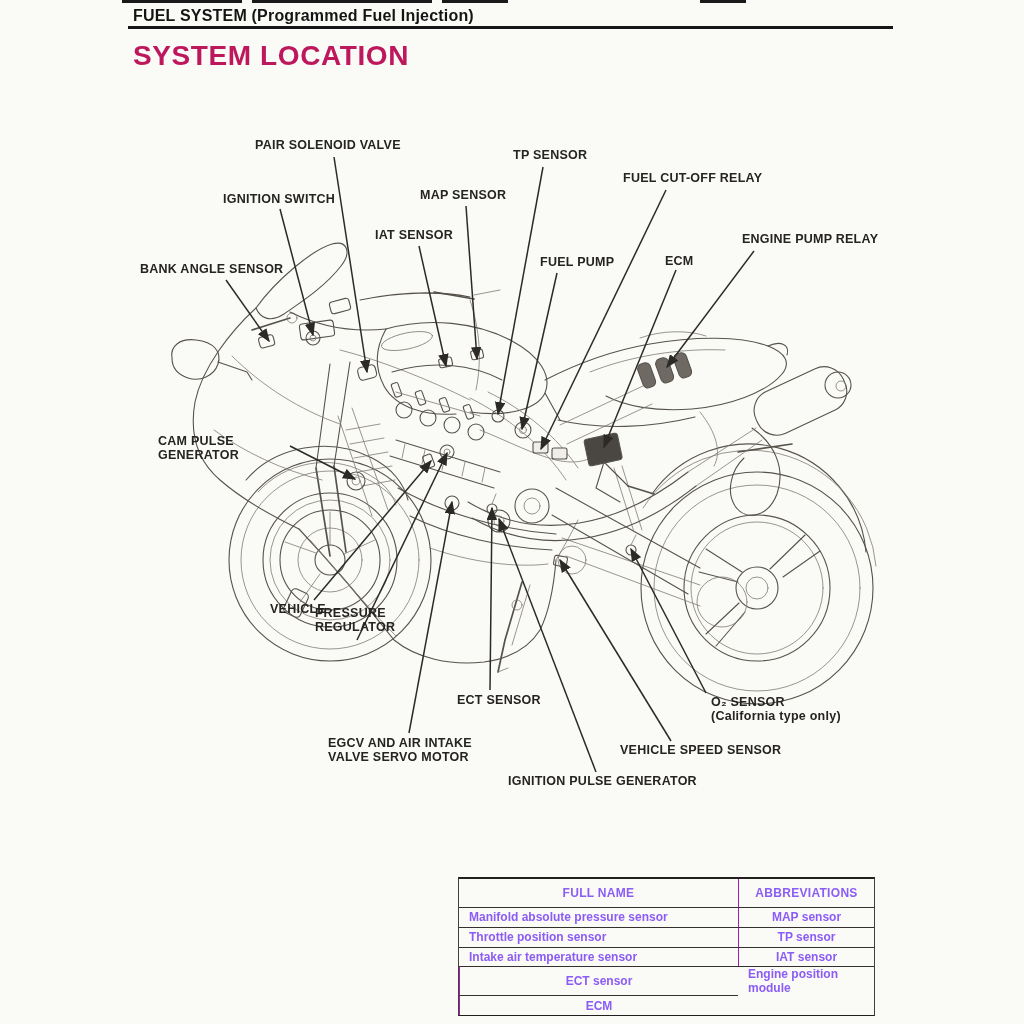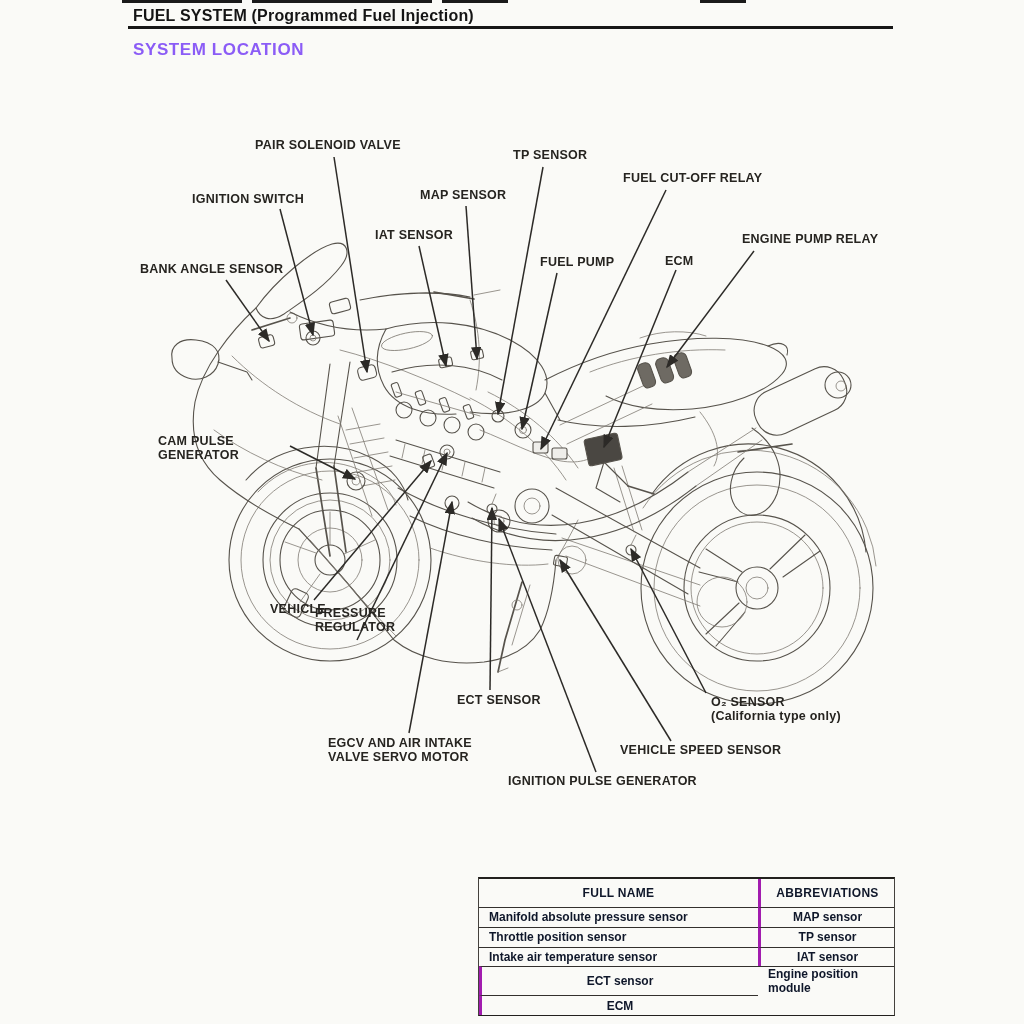--- a/index.html
+++ b/index.html
@@ -14,58 +14,58 @@
   
   .edge-artifact{position:absolute;top:0;height:3px;background:#1a1a1a;}
   .hdr-title{
     position:absolute;left:133px;top:7px;
     font-size:16px;font-weight:700;letter-spacing:.2px;color:#141414;
     white-space:nowrap;
   }
   .hdr-rule{position:absolute;left:128px;top:26px;width:765px;height:3px;background:#161616;}
   .section-title{
     position:absolute;left:133px;top:40px;
-    font-size:17px;font-weight:700;letter-spacing:.6px;color:#8b5cf6;
+    font-size:28px;font-weight:700;letter-spacing:.6px;color:#be185d;
     white-space:nowrap;
   }
 
   
   .lbl{
     position:absolute;
     font-size:12.5px;font-weight:700;letter-spacing:.25px;
     line-height:13.5px;color:#262420;white-space:nowrap;
   }
   .lbl .l2{font-weight:700;}
 
   
   #art{position:absolute;left:0;top:0;}
   .bike{stroke:#57534c;fill:none;stroke-width:1.1;stroke-linecap:round;stroke-linejoin:round;}
   .bike .thin{stroke:#807b73;stroke-width:.8;}
   .bike .thick{stroke-width:1.7;}
   .leaders{stroke:#2c2a27;stroke-width:1.5;fill:none;}
 
   
   .abbr-table{
-    position:absolute;left:478px;top:877px;width:417px;height:139px;
+    position:absolute;left:458px;top:877px;width:417px;height:139px;
     border-top:2.5px solid #22201e;border-bottom:1.5px solid #22201e;
     border-left:1.5px solid #44413d;border-right:1.5px solid #44413d;
     display:grid;
     grid-template-columns:279px 1fr;
     grid-template-rows:28px repeat(5,1fr);
-    font-size:12px;font-weight:700;color:#0f172a;
+    font-size:12px;font-weight:700;color:#8b5cf6;
     box-sizing:border-box;
   }
   .abbr-table .cell{
     display:flex;align-items:center;
     border-top:1.5px solid #33302d;
     padding:0 2px;box-sizing:border-box;
   }
   .abbr-table .cell.hd{border-top:none;justify-content:center;letter-spacing:.3px;}
   .abbr-table .cell.name{padding-left:10px;}
-  .abbr-table .cell.abbr{justify-content:center;border-left:3px solid #a21caf;}
+  .abbr-table .cell.abbr{justify-content:center;border-left:1px solid #a21caf;}
 </style>
 </head>
 <body>
 
 <div id="page">
 
   <div class="edge-artifact" style="left:122px;width:120px"></div>
   <div class="edge-artifact" style="left:252px;width:180px"></div>
   <div class="edge-artifact" style="left:442px;width:66px"></div>
   <div class="edge-artifact" style="left:700px;width:46px"></div>
@@ -245,21 +245,21 @@
       <path d="M706,693 L631,549" marker-end="url(#ah)"></path>
       <path d="M409,733 L452,502" marker-end="url(#ah)"></path>
       <path d="M671,741 L560,560" marker-end="url(#ah)"></path>
       <path d="M596,772 L499,519" marker-end="url(#ah)"></path>
     </g>
   </svg>
 
   <div class="lbl" style="left:255px;top:139px">PAIR SOLENOID VALVE</div>
   <div class="lbl" style="left:513px;top:149px">TP SENSOR</div>
   <div class="lbl" style="left:623px;top:172px">FUEL CUT-OFF RELAY</div>
-  <div class="lbl" style="left:192px;top:193px">IGNITION SWITCH</div>
+  <div class="lbl" style="left:223px;top:193px">IGNITION SWITCH</div>
   <div class="lbl" style="left:420px;top:189px">MAP SENSOR</div>
   <div class="lbl" style="left:375px;top:229px">IAT SENSOR</div>
   <div class="lbl" style="left:742px;top:233px">ENGINE PUMP RELAY</div>
   <div class="lbl" style="left:540px;top:256px">FUEL PUMP</div>
   <div class="lbl" style="left:665px;top:255px">ECM</div>
   <div class="lbl" style="left:140px;top:263px">BANK ANGLE SENSOR</div>
   <div class="lbl" style="left:158px;top:435px">
     <div>CAM PULSE</div>
     <div class="l2">GENERATOR</div>
   </div>

